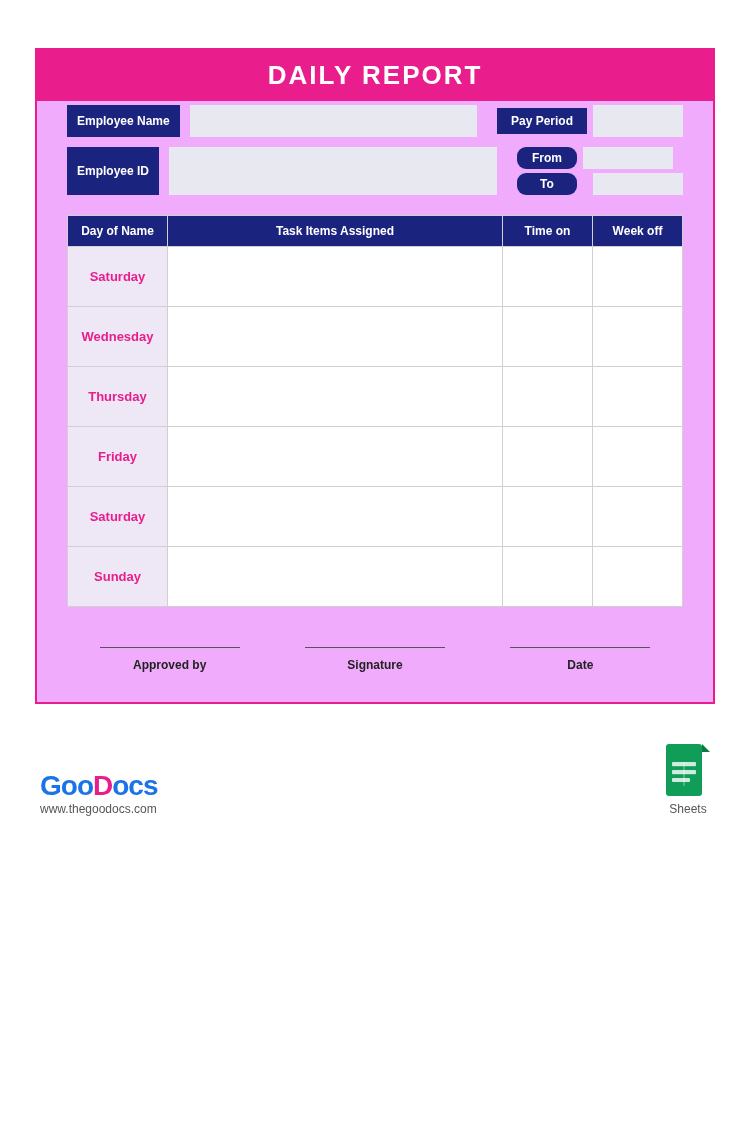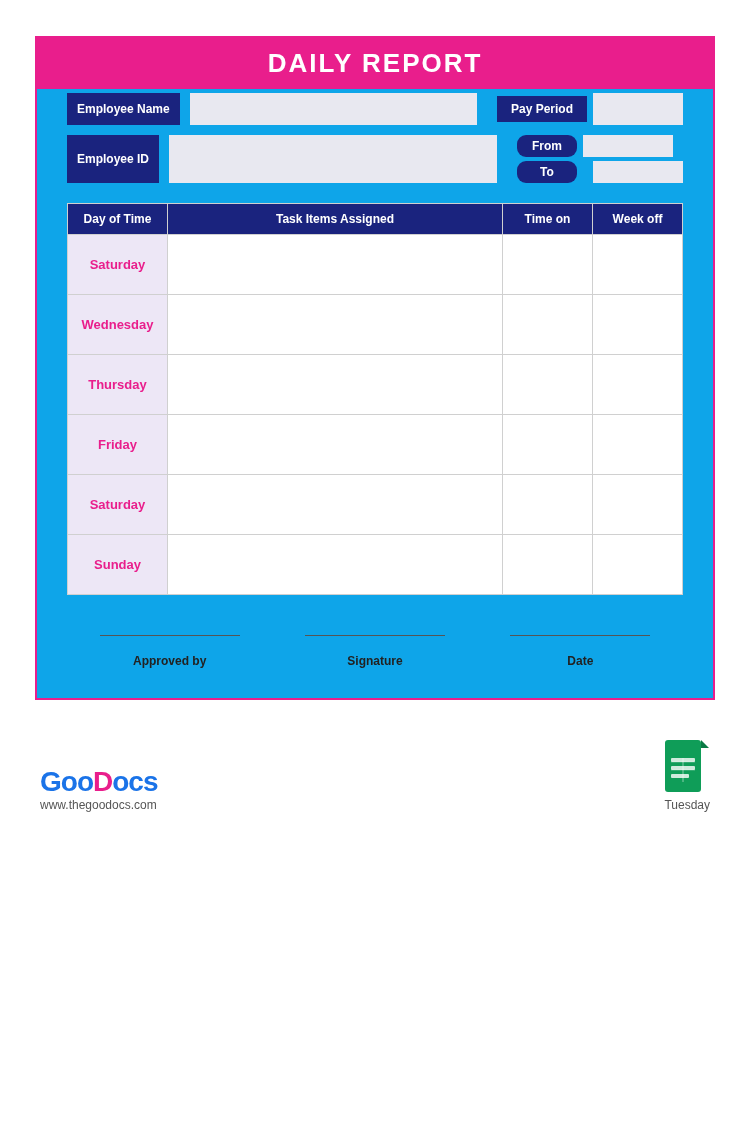--- a/index.html
+++ b/index.html
@@ -18,23 +18,23 @@
       min-height: 1144px;
       background: #fff;
       display: flex;
       flex-direction: column;
       align-items: center;
       padding-bottom: 20px;
     }
 
     .document-container {
       width: 680px;
-      margin: 36px auto 20px auto;
+      margin: 48px auto 20px auto;
       border: 2px solid #e91e8c;
-      background: #0ea5e9;
+      background: #f0abfc;
     }
 
     
     .title-bar {
       background: #e91e8c;
       text-align: center;
       padding: 10px 0;
     }
     .title-bar h1 {
       color: #fff;
@@ -149,21 +149,21 @@
       display: flex;
       justify-content: space-around;
       margin-top: 30px;
       padding-top: 10px;
     }
 
     .signature-item {
       display: flex;
       flex-direction: column;
       align-items: center;
-      gap: 16px;
+      gap: 8px;
     }
 
     .signature-line {
       width: 140px;
       border-bottom: 1px solid #555;
       margin-bottom: 2px;
     }
 
     .signature-label {
       font-size: 12px;
@@ -256,21 +256,21 @@
               <div class="small-value"></div>
             </div>
           </div>
         </div>
 
       </div>
 
       <table class="report-table">
         <thead>
           <tr>
-            <th>Day of Time</th>
+            <th>Day of Name</th>
             <th>Task Items Assigned</th>
             <th>Time on</th>
             <th>Week off</th>
           </tr>
         </thead>
         <tbody id="days-tbody">
         <tr>
               <td class="day-cell">Saturday</td>
               <td class="task-cell"></td>
               <td class="time-cell"></td>
@@ -338,17 +338,17 @@
       <svg width="44" height="56" viewBox="0 0 44 56">
         <rect x="0" y="0" width="36" height="52" rx="3" fill="#0f9d58"></rect>
         <polygon points="36,0 44,8 36,8" fill="#0b7a45"></polygon>
         <rect x="6" y="18" width="24" height="4" rx="1" fill="white" opacity="0.8"></rect>
         <rect x="6" y="26" width="24" height="4" rx="1" fill="white" opacity="0.8"></rect>
         <rect x="6" y="34" width="18" height="4" rx="1" fill="white" opacity="0.8"></rect>
         <line x1="18" y1="18" x2="18" y2="42" stroke="white" stroke-width="1" opacity="0.5"></line>
         <line x1="6" y1="22" x2="30" y2="22" stroke="white" stroke-width="1" opacity="0.3"></line>
         <line x1="6" y1="30" x2="30" y2="30" stroke="white" stroke-width="1" opacity="0.3"></line>
       </svg>
-      <span class="sheets-label">Tuesday</span>
+      <span class="sheets-label">Sheets</span>
     </div>
   </div>
 
 </div>
 
 </body></html>

